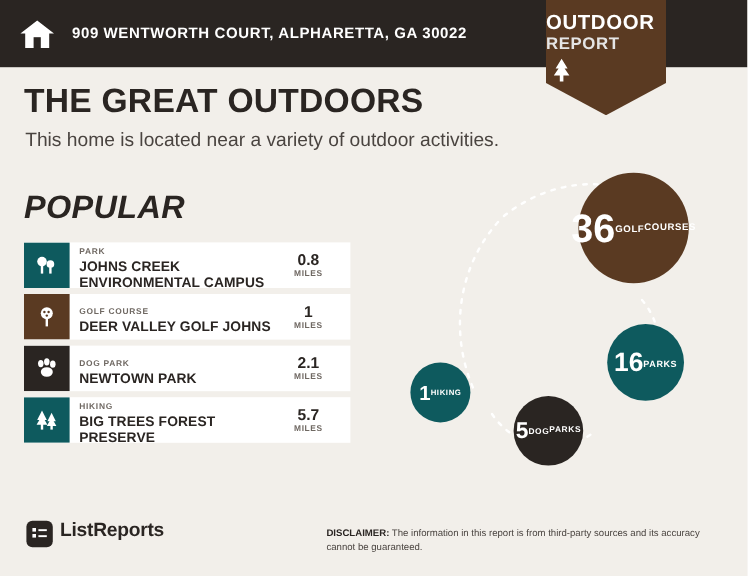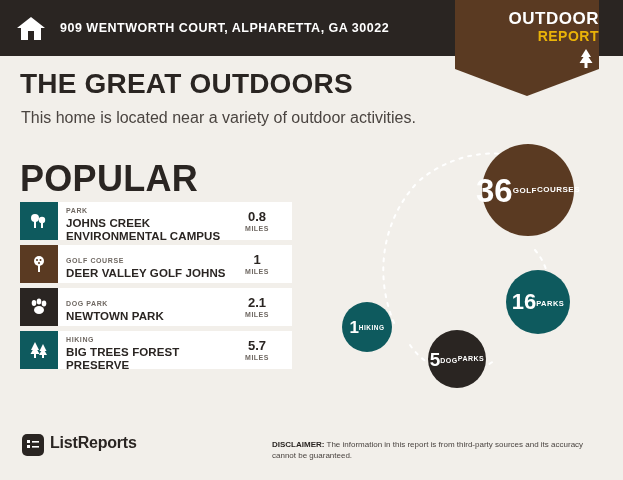--- a/index.html
+++ b/index.html
@@ -46,37 +46,36 @@
     letter-spacing: 0.5px;
     margin-left: 12px;
     white-space: nowrap;
   }
 
   
   .badge {
     position: absolute;
     top: 0;
     left: 455px;
-    width: 120px;
+    width: 100px;
     height: 96px;
     background: #5a3a22;
     clip-path: polygon(0 0, 100% 0, 100% 72%, 50% 100%, 0 72%);
-    text-align: right;
+    text-align: left;
     z-index: 5;
-    padding-left: 24px;
   }
   .badge-l1 {
     color: #ffffff;
     font-size: 17px;
     font-weight: bold;
     letter-spacing: 0.5px;
     margin-top: 9px;
   }
   .badge-l2 {
-    color: #eab308;
+    color: #e5e5e5;
     font-size: 14px;
     font-weight: bold;
     letter-spacing: 0.5px;
     margin-top: -1px;
   }
   .badge-tree {
     margin-top: 2px;
   }
 
   
@@ -93,24 +92,25 @@
     position: absolute;
     top: 109px;
     left: 21px;
     font-size: 16px;
     color: #4a4440;
   }
   .popular-title {
     position: absolute;
     top: 158px;
     left: 20px;
-    font-size: 36px;
+    font-size: 27px;
     font-weight: bold;
     color: #2a2522;
     letter-spacing: 0.3px;
+    font-style: italic;
   }
 
   
   .list {
     position: absolute;
     top: 202px;
     left: 20px;
     width: 272px;
   }
   .list-item {

